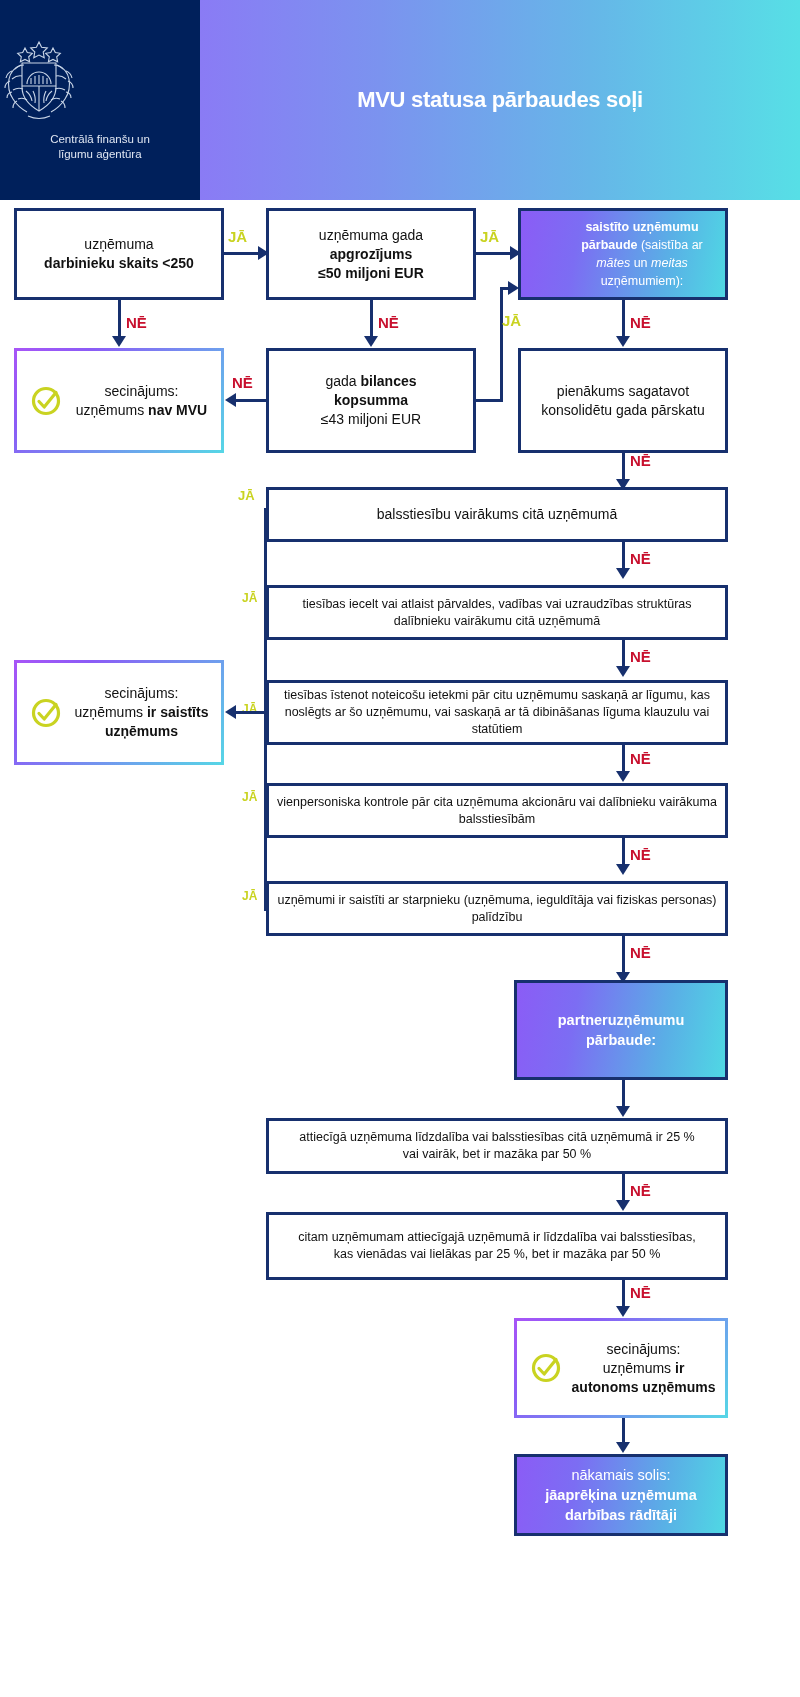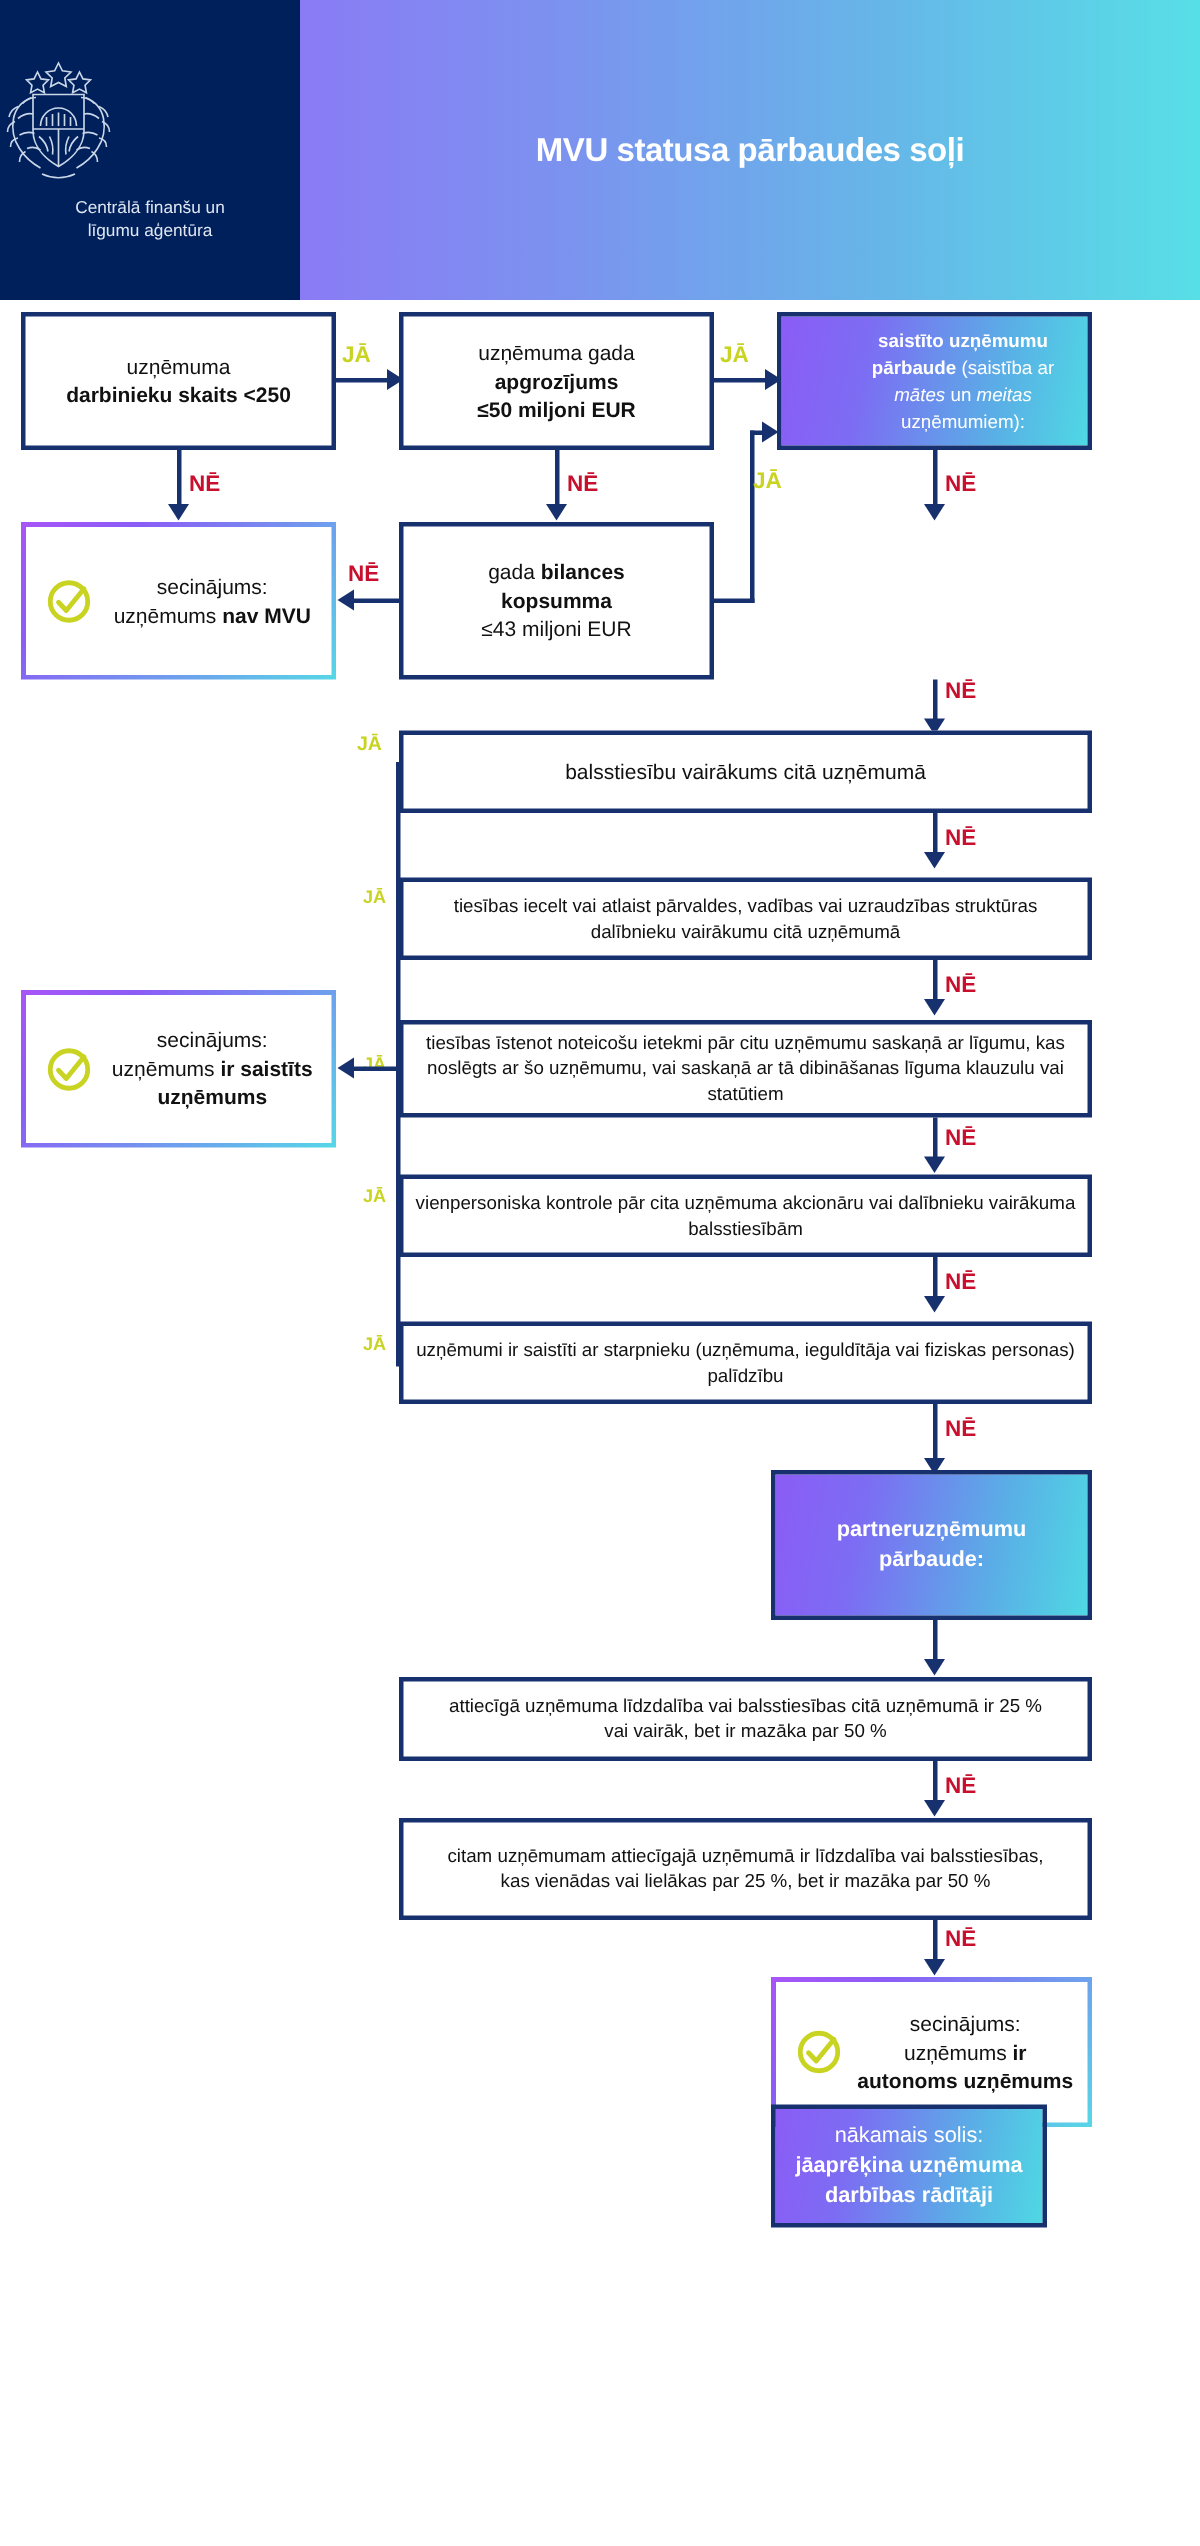--- a/index.html
+++ b/index.html
@@ -205,20 +205,23 @@
       <div><span>gada </span><span style="font-weight:bold">bilances</span></div>
       <div style="font-weight:bold">kopsumma</div>
       <div style="font-weight:normal">≤43 miljoni EUR</div>
     </div>
   </div>
 
   <div class="line hline" style="left:236px; top:399px; width:30px;"></div>
   <div class="arrow-left" style="left:225px; top:393px;"></div>
   <div class="lbl lbl-ne" style="left:232px; top:374px;">NĒ</div>
 
+  <div class="box" style="left:518px; top:348px; width:210px; height:105px;">
+    <div style="max-width:180px;">pienākums sagatavot konsolidētu gada pārskatu</div>
+  </div>
 
   <div class="line hline" style="left:476px; top:399px; width:27px;"></div>
   <div class="line vline" style="left:500px; top:287px; height:115px;"></div>
   <div class="line hline" style="left:500px; top:287px; width:14px;"></div>
   <div class="arrow-right" style="left:508px; top:281px;"></div>
   <div class="lbl lbl-ja" style="left:502px; top:312px;">JĀ</div>
 
   <div class="line vline" style="left:622px; top:453px; height:32px;"></div>
   <div class="arrow-down" style="left:616px; top:479px;"></div>
   <div class="lbl lbl-ne" style="left:630px; top:452px;">NĒ</div>
@@ -327,21 +330,21 @@
         <div>secinājums:</div>
         <div><span>uzņēmums </span><span style="font-weight:bold">ir</span></div>
         <div style="font-weight:bold">autonoms uzņēmums</div>
       </div>
     </div>
   </div>
 
   <div class="line vline" style="left:622px; top:1418px; height:30px;"></div>
   <div class="arrow-down" style="left:616px; top:1442px;"></div>
 
-  <div class="box grad" style="left:514px; top:1403px; width:184px; height:82px;">
+  <div class="box grad" style="left:514px; top:1454px; width:214px; height:82px;">
     <div style="line-height:20px; font-size:14.5px;">
       <div>nākamais solis:</div>
       <div style="font-weight:bold">jāaprēķina uzņēmuma</div>
       <div style="font-weight:bold">darbības rādītāji</div>
     </div>
   </div>
 
 </div>
 
 </body></html>

